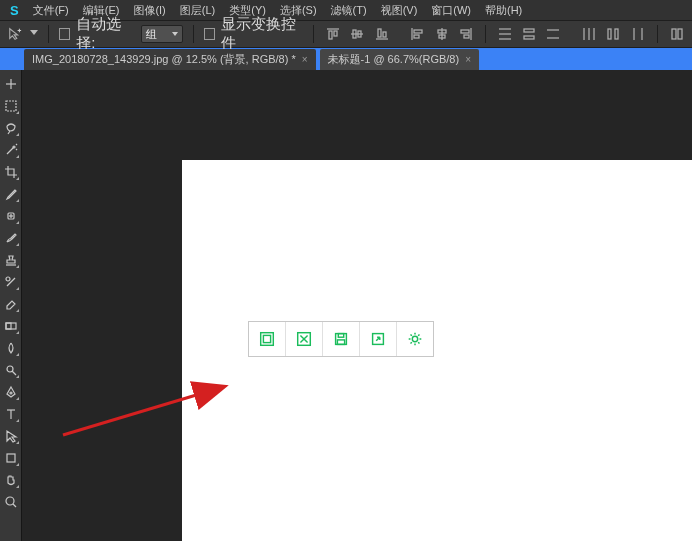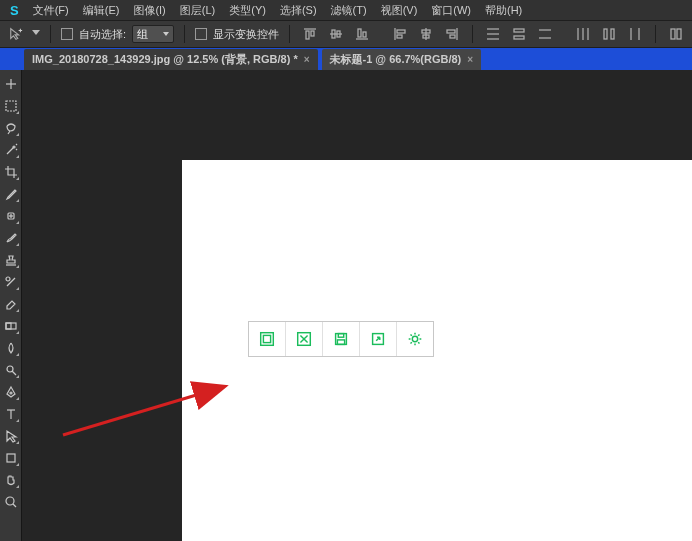--- a/index.html
+++ b/index.html
@@ -48,21 +48,21 @@
     width: 8px; height: 8px;
     border-left: 4px solid transparent;
     border-right: 4px solid transparent;
     border-top: 5px solid #bbb;
   }
   .checkbox {
     width: 12px; height: 12px;
     border: 1px solid #9a9a9a;
     background: #3b3b3b;
   }
-  .label { color: #ddd; font-size: 11px; }
+  .label { color: #ddd; font-size: 15px; }
   .sep {
     width: 1px; height: 18px;
     background: #1e1e1e;
     margin: 0 4px;
   }
   .select {
     background: #505050;
     border: 1px solid #222;
     border-radius: 2px;
     height: 18px;
@@ -84,26 +84,25 @@
   .icon-btn {
     width: 20px; height: 20px;
     display: flex; align-items: center; justify-content: center;
     color: #aaa;
   }
   .icon-btn svg { width: 14px; height: 14px; }
   .icon-btn svg * { stroke: #aaa; fill: none; stroke-width: 1.3; }
 
   .tabbar {
     height: 22px;
-    background: #1d4ed8;
+    background: #3b82f6;
     display: flex;
     align-items: flex-end;
     padding: 0 0 0 24px;
     gap: 4px;
-    font-weight: bold;
   }
   .tab {
     background: #3a3a3a;
     color: #ccc;
     font-size: 11px;
     padding: 3px 8px;
     border-radius: 2px 2px 0 0;
     display: flex;
     align-items: center;
     gap: 6px;

